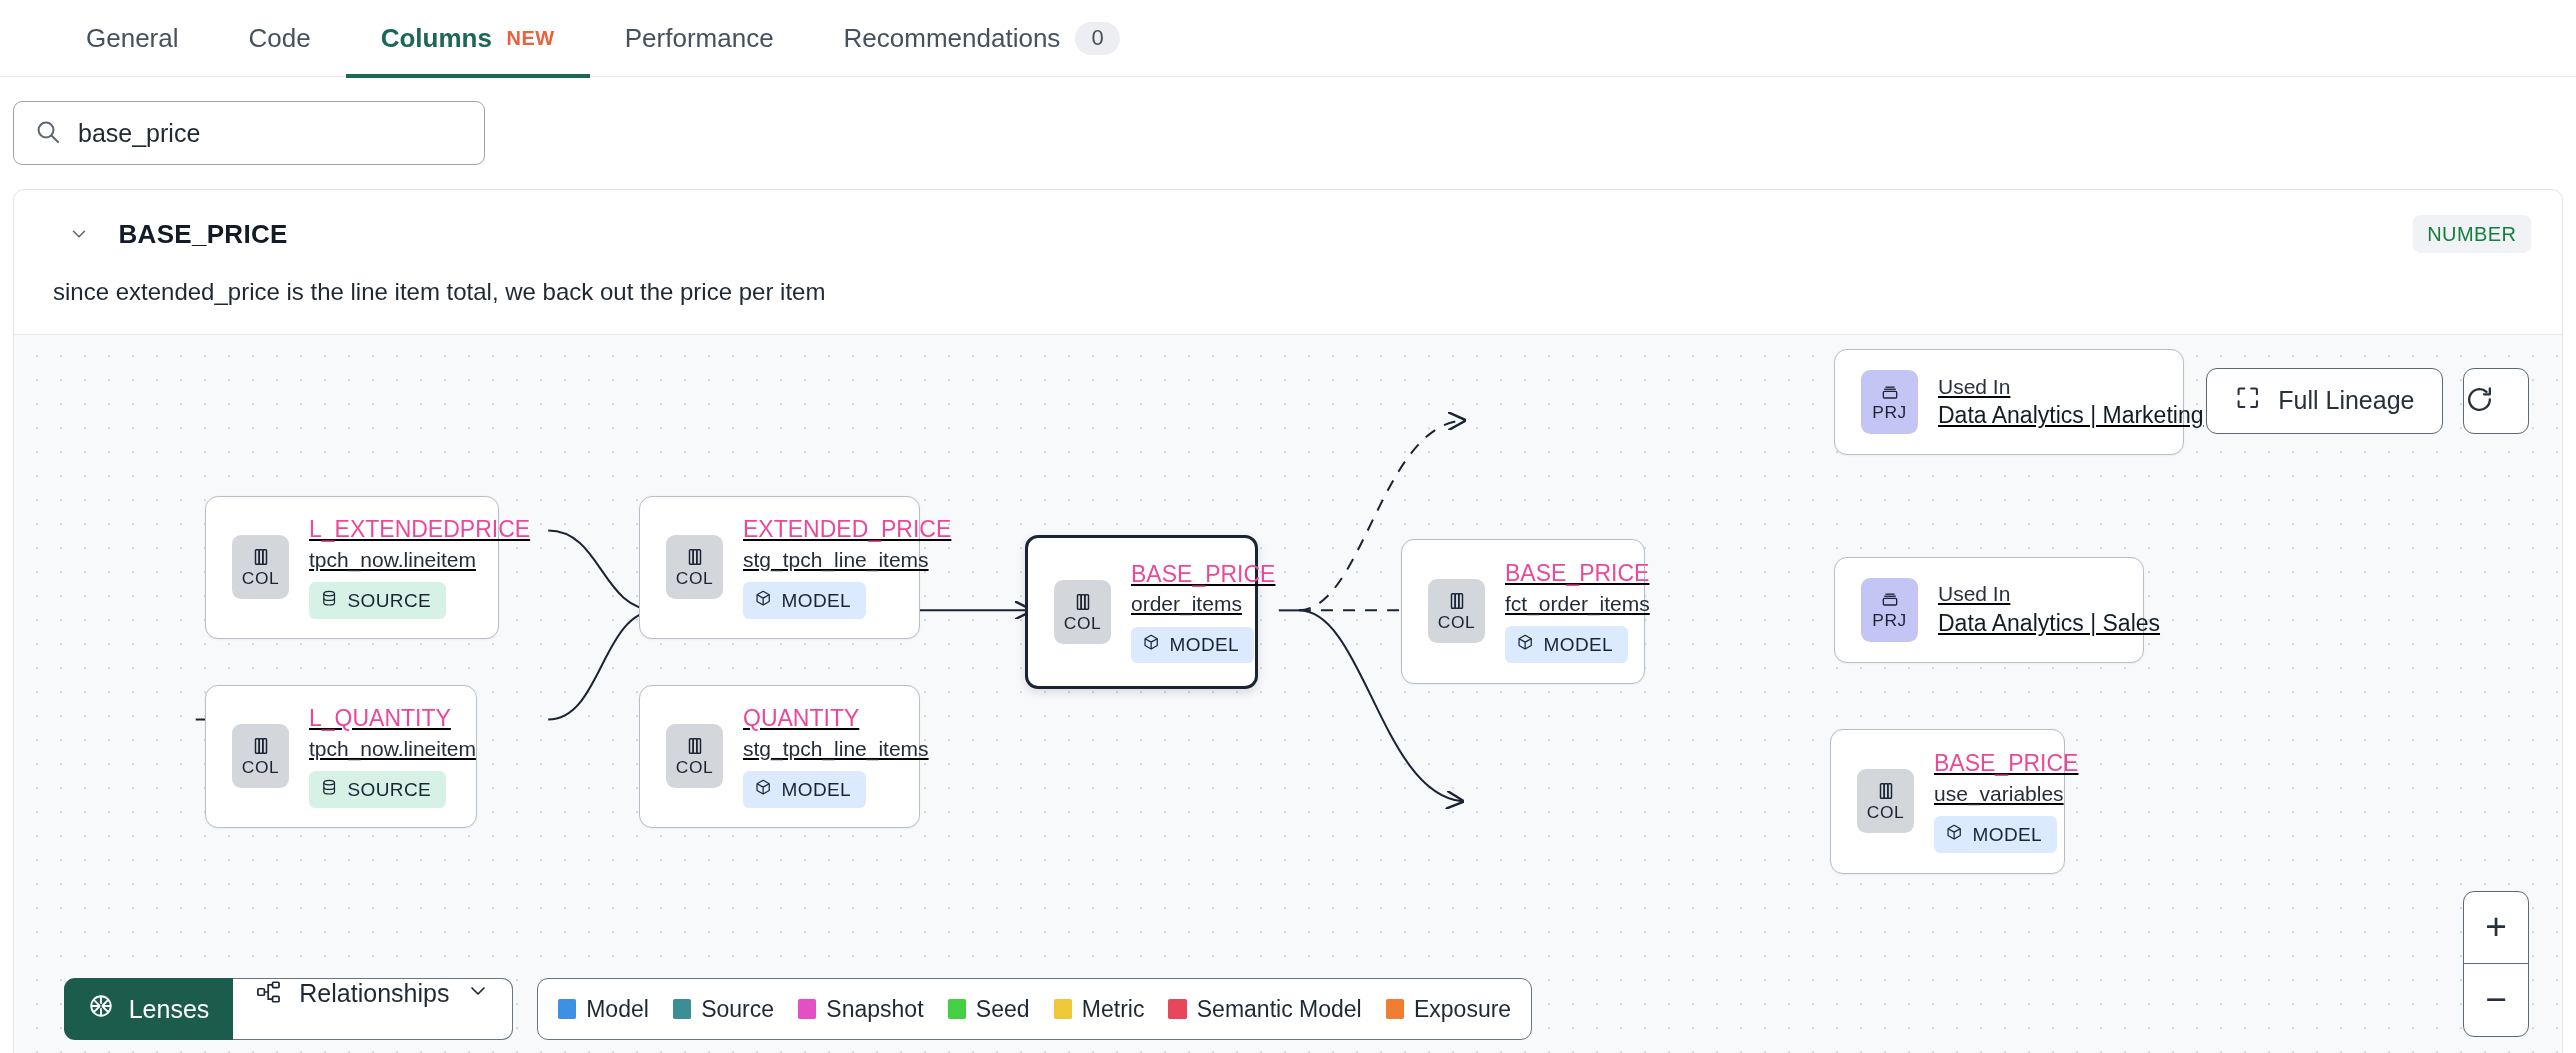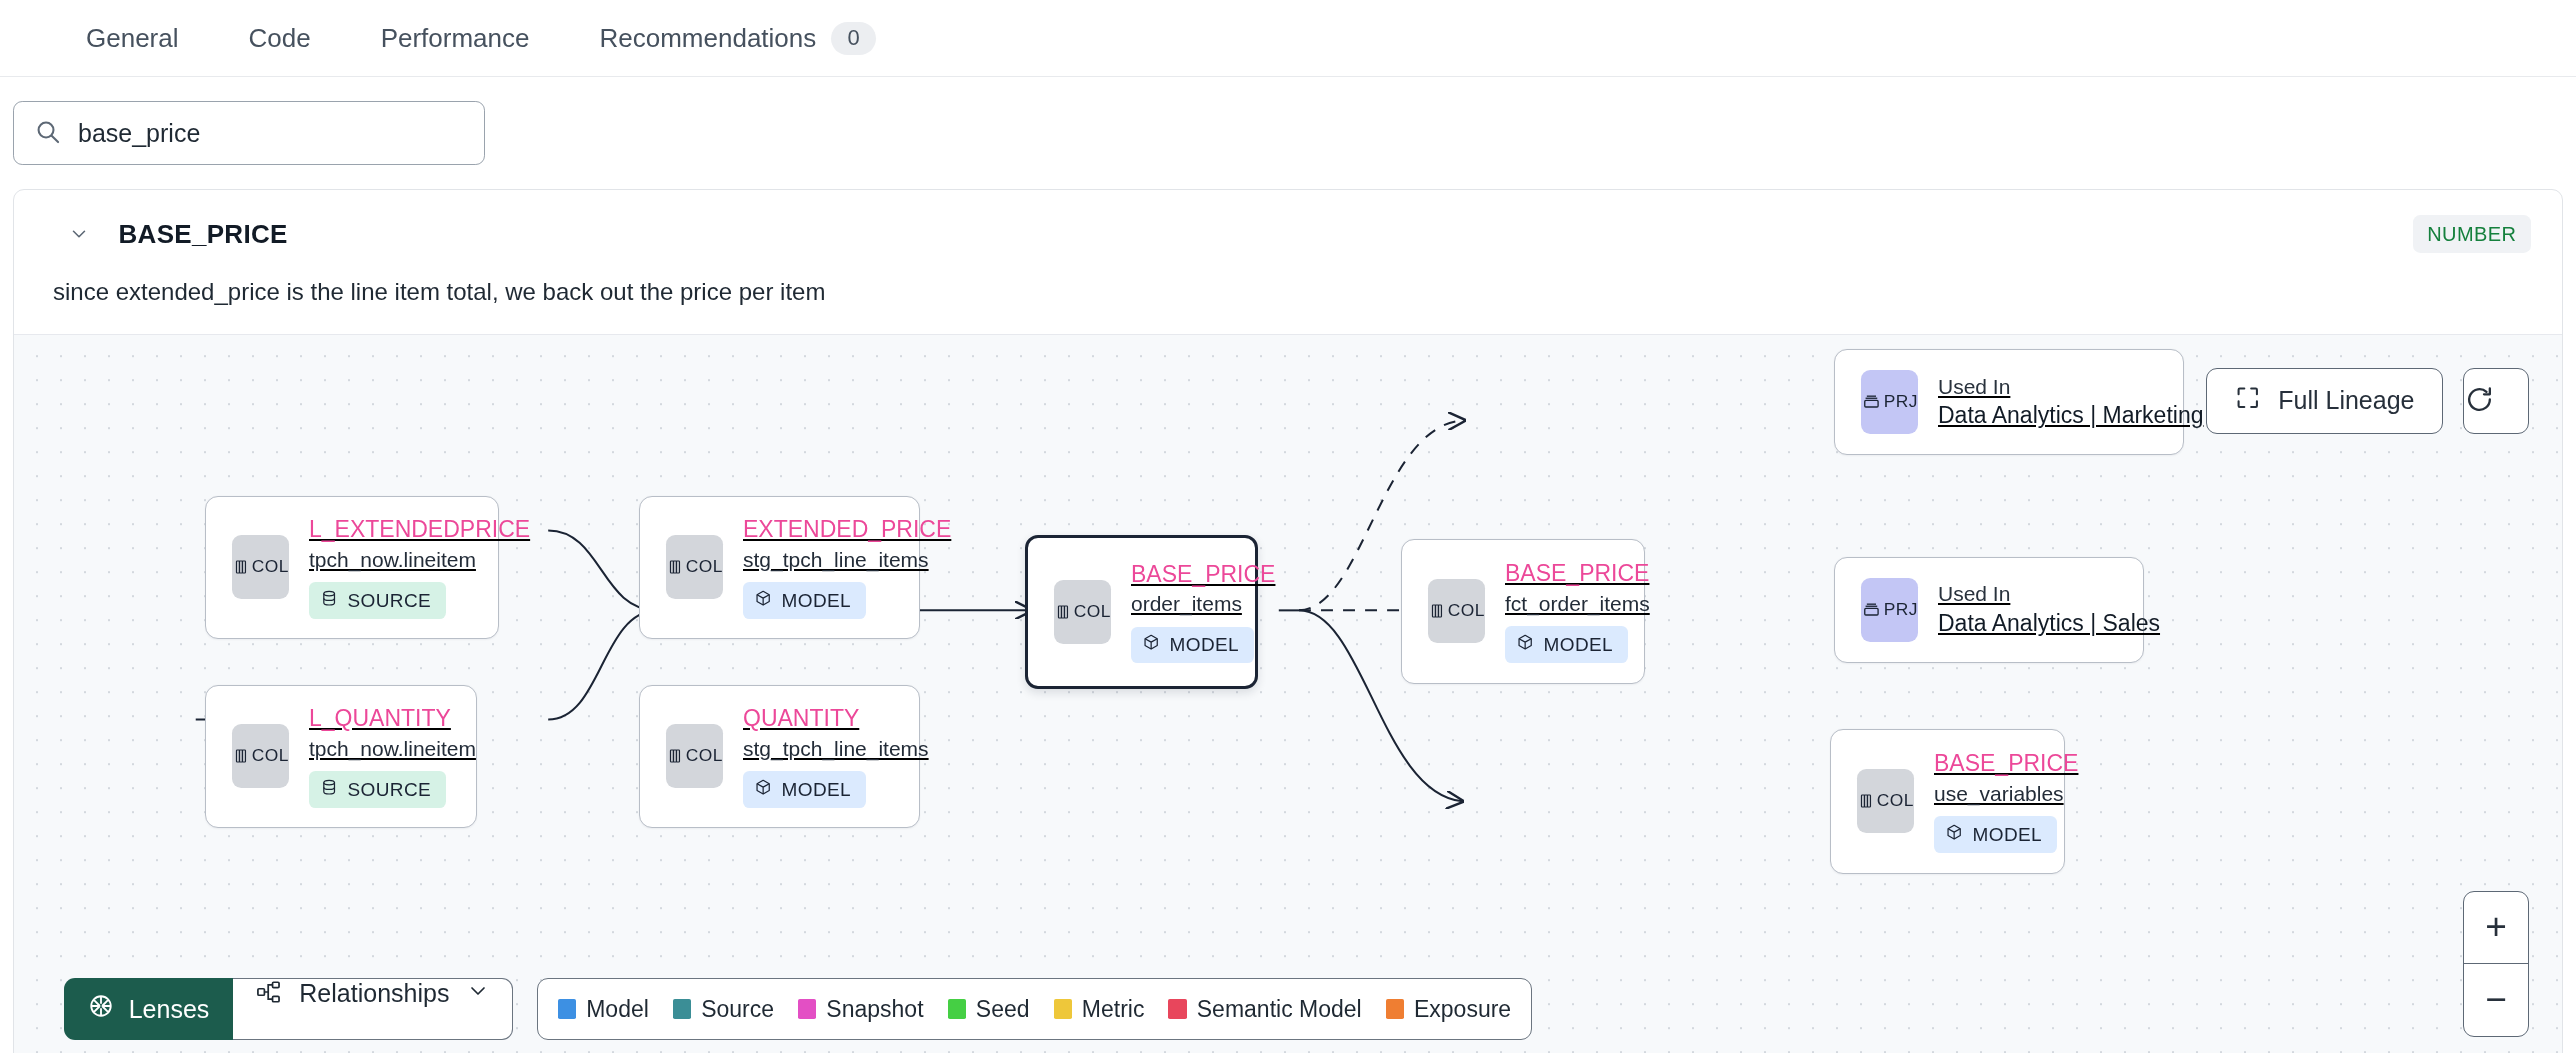--- a/index.html
+++ b/index.html
@@ -130,21 +130,21 @@
     box-shadow: 0 0.9px 1.8px rgba(16,24,40,.05);
   }
   .node.selected {
     border: 3.7px solid #1b2434;
     box-shadow: 0 3.7px 9.2px rgba(16,24,40,.12);
   }
   .node-icon {
     width: 57px; height: 64px;
     border-radius: 9.2px;
     background: #d3d6db;
-    display: flex; flex-direction: row;
+    display: flex; flex-direction: column;
     align-items: center; justify-content: center;
     gap: 1.8px;
     flex: 0 0 auto;
   }
   .node-icon.prj { background: #c3c6f5; }
   .node-icon-label { font-size: 17.4px; color: #1b2434; letter-spacing: 0.5px; line-height: 1; }
   .node-body { padding-left: 20px; text-decoration: underline; }
   .node-name {
     font-size: 23px; color: #ec4899;
     line-height: 1.25; white-space: nowrap;
@@ -236,20 +236,24 @@
 </style>
 </head>
 <body>
 
 <div class="tabbar">
   <div class="tab">
     <span>General</span>
   </div>
   <div class="tab">
     <span>Code</span>
+  </div>
+  <div class="tab active">
+    <span>Columns</span>
+    <span class="tab-new">NEW</span>
   </div>
   <div class="tab">
     <span>Performance</span>
   </div>
   <div class="tab">
     <span>Recommendations</span>
     <span class="tab-count">0</span>
   </div>
 </div>
 

